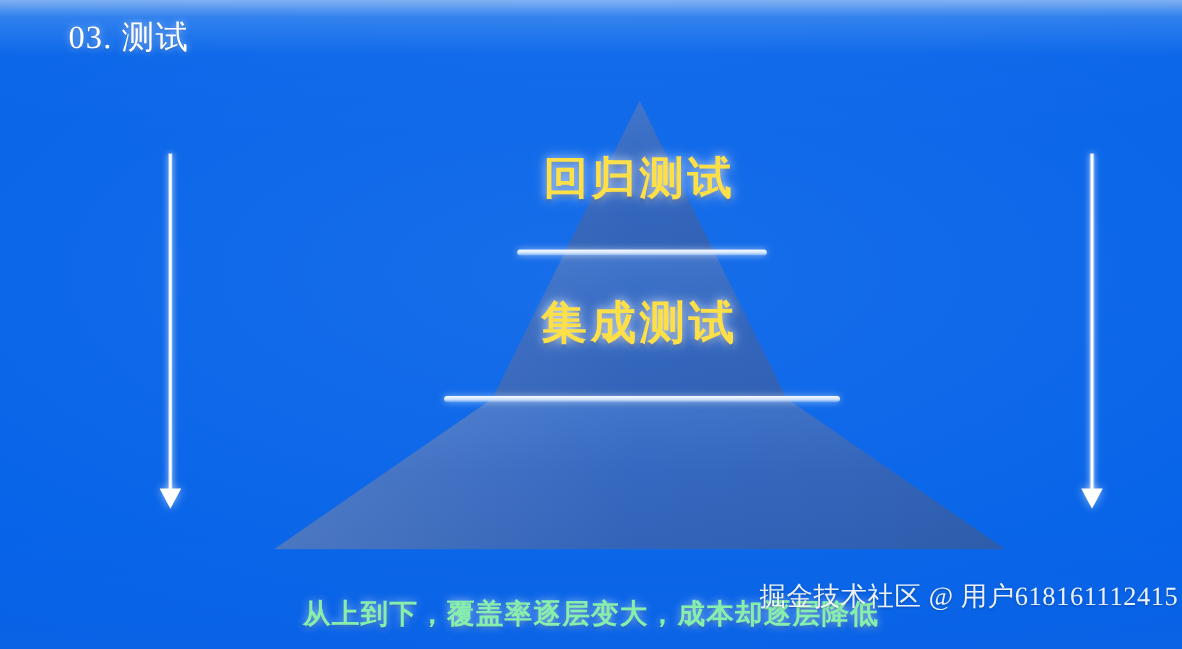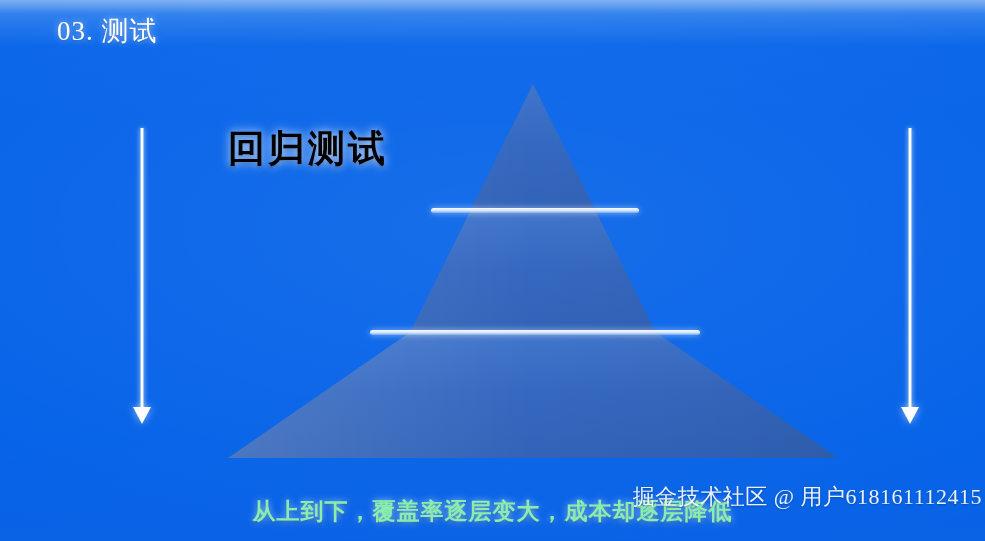--- a/index.html
+++ b/index.html
@@ -143,21 +143,22 @@
     box-shadow: 0 0 6px rgba(255,255,255,0.5);
   }
   #divider-1 { left: 203px; top: 124px; width: 208px; }
   #divider-2 { left: 142px; top: 246px; width: 330px; }
 
   
   .tier-label {
     position: absolute;
     width: 610px;
     left: 0;
-    color: #000000;
+    text-align: center;
+    color: #fde047;
     font-weight: 700;
     letter-spacing: 3px;
     text-shadow:
        0 0 8px rgba(255,255,255,0.75),
        0 0 16px rgba(160,200,255,0.45),
        0 2px 3px rgba(0,0,0,0.25);
     white-space: nowrap;
   }
   #label-1 { top: 40px;  font-size: 37px; }
   #label-2 { top: 160px; font-size: 38px; }
@@ -237,20 +238,21 @@
     <div class="tier t3">
       <div class="shade-l"></div>
       <div class="shade-r"></div>
     </div>
 
     <div class="divider" id="divider-1"></div>
     <div class="divider" id="divider-2"></div>
 
     <div class="tier-label" id="label-1">回归测试</div>
 
+    <div class="tier-label" id="label-2">集成测试</div>
 
   </div>
 
   <div id="caption">从上到下，覆盖率逐层变大，成本却逐层降低</div>
 
   <div id="watermark">
     <div id="watermark-main">掘金技术社区 @ 用户618161112415</div>
   </div>
 
 </div>

